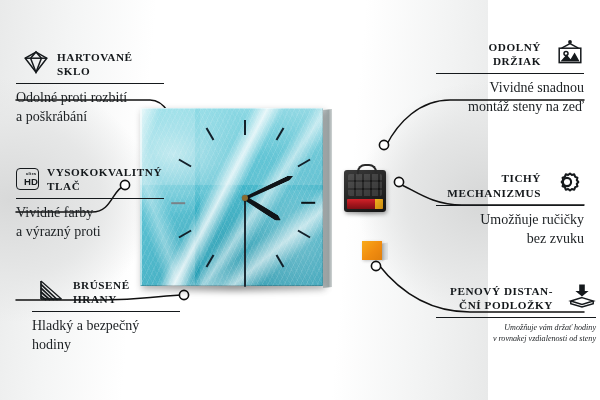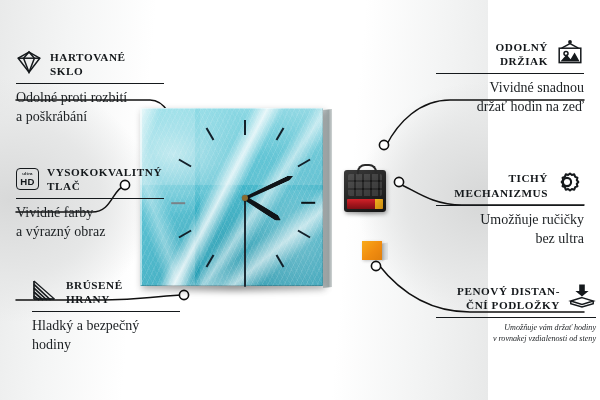--- a/index.html
+++ b/index.html
@@ -188,21 +188,21 @@
     height: 0; border-top: 1.1px solid #15191c;
     margin: 4px 0 4px 0;
   }
   .feat-desc {
     font-family: "Liberation Serif", serif;
     font-size: 14px;
     line-height: 1.38;
     color: #1b1f22;
   }
 
-  .ic { flex: 0 0 auto; display:block; }
+  .ic { flex: 0 0 auto; display:block;padding-left:7px; }
 
   
   .hd-badge {
     width: 23px; height: 22px;
     border: 1.6px solid #15191c;
     border-radius: 4px;
     display:flex; flex-direction:column; align-items:center; justify-content:center;
     line-height:1;
   }
   .hd-ultra {
@@ -326,21 +326,21 @@
         <span class="hd-hd">HD</span>
       </span>
       <div class="feat-title">
         <div>VYSOKOKVALITNÝ</div>
         <div>TLAČ</div>
       </div>
     </div>
     <div class="feat-rule"></div>
     <div class="feat-desc">
       <div>Vividné farby</div>
-      <div>a výrazný obraz</div>
+      <div>a výrazný proti</div>
     </div>
   </div>
 
   <div class="feat feat-left" id="f-edges">
     <div class="feat-head">
       <span class="ic">
         <svg width="26" height="23" viewBox="0 0 26 23" fill="none" stroke="#15191c" stroke-width="1.7">
           <path d="M2 2 L2 20"></path>
           <path d="M2 5.4 L18.6 21"></path>
           <path d="M2 9.2 L14.8 21"></path>
@@ -373,21 +373,21 @@
         </svg>
       </span>
       <div class="feat-title">
         <div>ODOLNÝ</div>
         <div>DRŽIAK</div>
       </div>
     </div>
     <div class="feat-rule"></div>
     <div class="feat-desc">
       <div>Vividné snadnou</div>
-      <div>držať hodin na zeď</div>
+      <div>montáž steny na zeď</div>
     </div>
   </div>
 
   <div class="feat feat-right" id="f-mech">
     <div class="feat-head">
       <span class="ic">
         <svg width="28" height="27" viewBox="0 0 28 27" fill="none" stroke="#15191c" stroke-width="2.1" stroke-linejoin="round">
           <path d="M17.0 3.5 L18.9 5.0 L21.2 4.3 L22.2 6.9 L24.4 7.8 L23.8 10.1 L25.3 12.0
                    L23.8 13.9 L24.4 16.2 L22.2 17.1 L21.2 19.7 L18.9 19.0 L17.0 20.5
                    L15.1 19.0 L12.8 19.7 L11.8 17.1 L9.6 16.2 L10.2 13.9 L8.7 12.0
@@ -396,21 +396,21 @@
         </svg>
       </span>
       <div class="feat-title">
         <div>TICHÝ</div>
         <div>MECHANIZMUS</div>
       </div>
     </div>
     <div class="feat-rule"></div>
     <div class="feat-desc">
       <div>Umožňuje ručičky</div>
-      <div>bez ultra</div>
+      <div>bez zvuku</div>
     </div>
   </div>
 
   <div class="feat feat-right" id="f-foam">
     <div class="feat-head">
       <span class="ic">
         <svg width="28" height="26" viewBox="0 0 28 26" fill="none" stroke="#15191c" stroke-width="1.5">
           <path d="M11.2 1.4 H16.8 V8.0 H20.6 L14 13.4 L7.4 8.0 H11.2 Z" fill="#15191c" stroke="none"></path>
           <path d="M14 14.6 L25.2 18.0 L14 21.4 L2.8 18.0 Z"></path>
           <path d="M2.8 18.0 V20.6 L14 24.0 L25.2 20.6 V18.0"></path>

